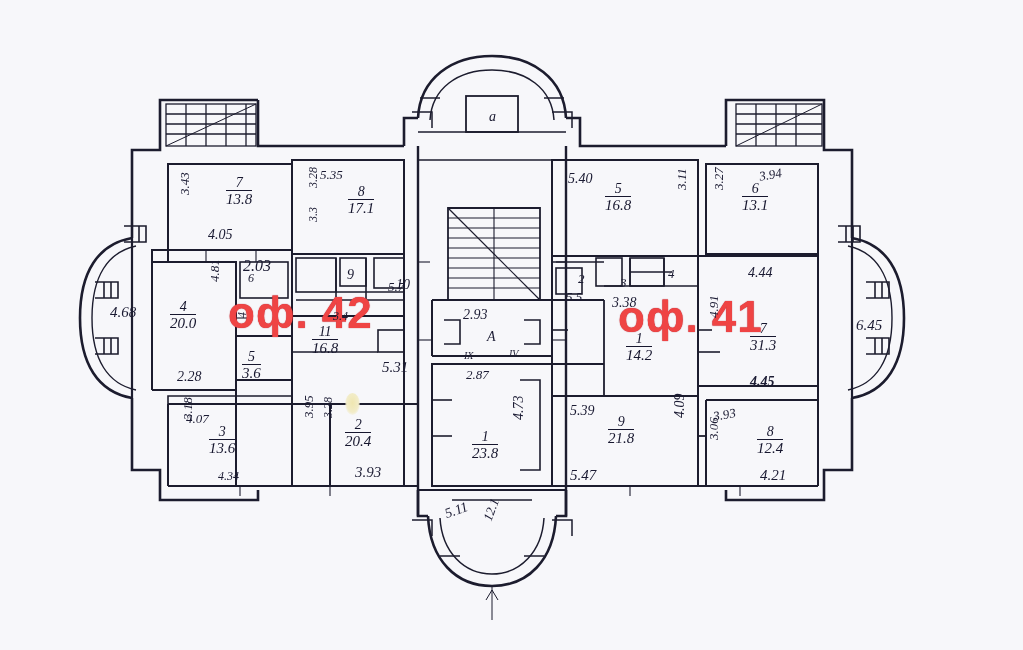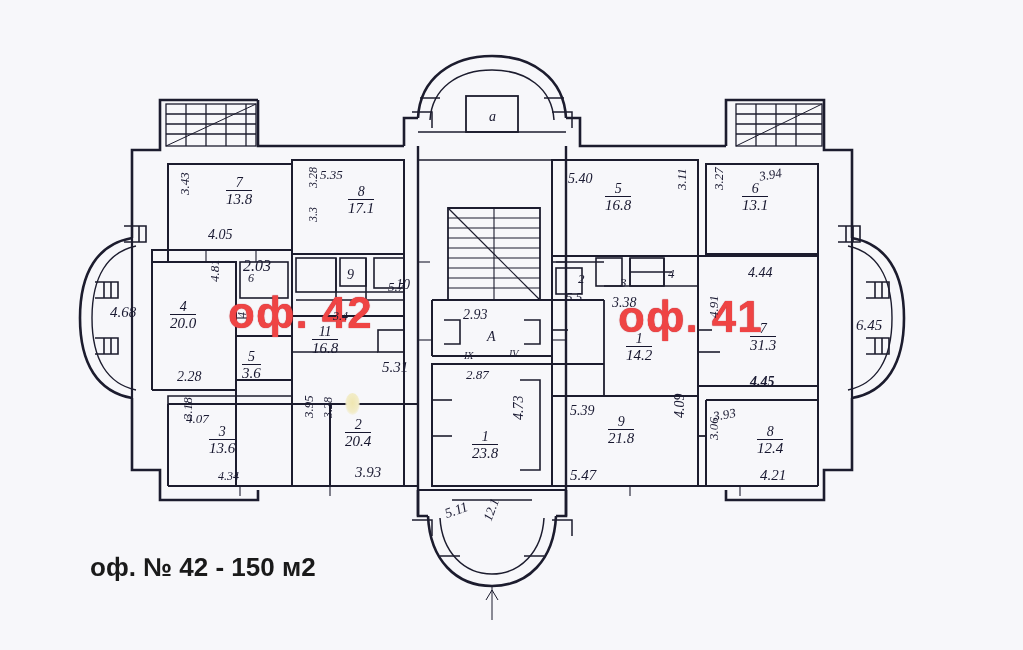--- a/index.html
+++ b/index.html
@@ -283,21 +283,20 @@
       <path d="M556 262 L566 262"></path>
     </g>
   </svg>
 
   <div class="blob"></div>
 
 
   <div class="office-mark" id="mark42">оф. 42</div>
   <div class="office-mark" id="mark41">оф. 41</div>
 
-  <div class="caption left">оф. № 42 - 150 м2</div>
 
   <div id="ann-layer">
       <div class="ann dim" style="left: 178px; top: 195px; font-size: 13px; transform-origin: 0px 0px; transform: rotate(-90deg);">3.43</div>
       <div class="ann dim" style="left: 208px; top: 228px; font-size: 14px;">4.05</div>
       <div class="ann dim" style="left: 320px; top: 168px; font-size: 13px;">5.35</div>
       <div class="ann dim" style="left: 307px; top: 188px; font-size: 12px; transform-origin: 0px 0px; transform: rotate(-90deg);">3.28</div>
       <div class="ann dim" style="left: 307px; top: 222px; font-size: 12px; transform-origin: 0px 0px; transform: rotate(-90deg);">3.3</div>
       <div class="ann dim" style="left: 243px; top: 258px; font-size: 16px;">2.03</div>
       <div class="ann dim" style="left: 248px; top: 272px; font-size: 12px;">6</div>
       <div class="ann dim" style="left: 208px; top: 282px; font-size: 13px; transform-origin: 0px 0px; transform: rotate(-90deg);">4.81</div>

